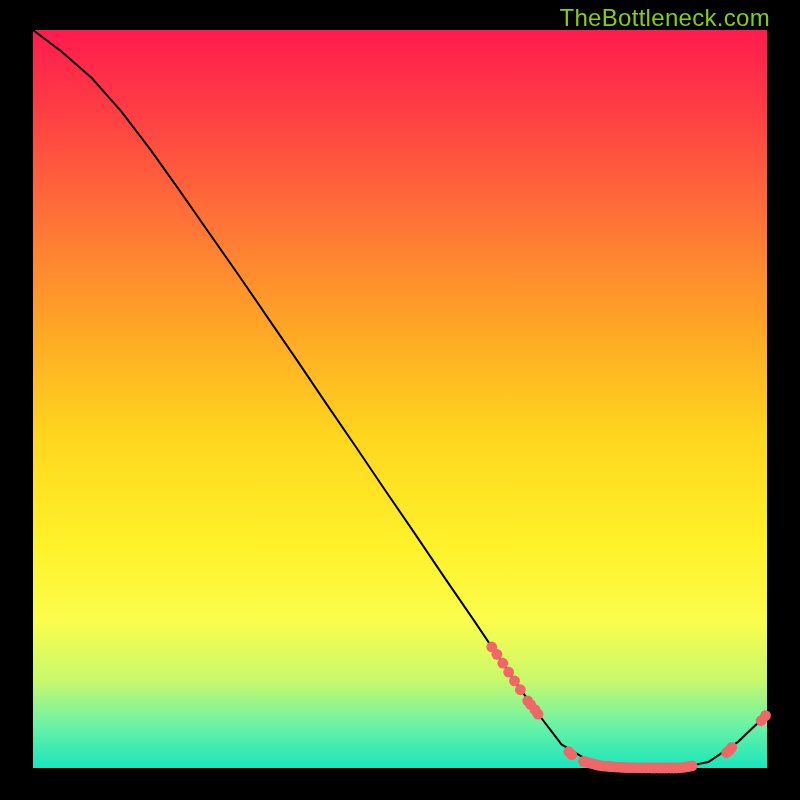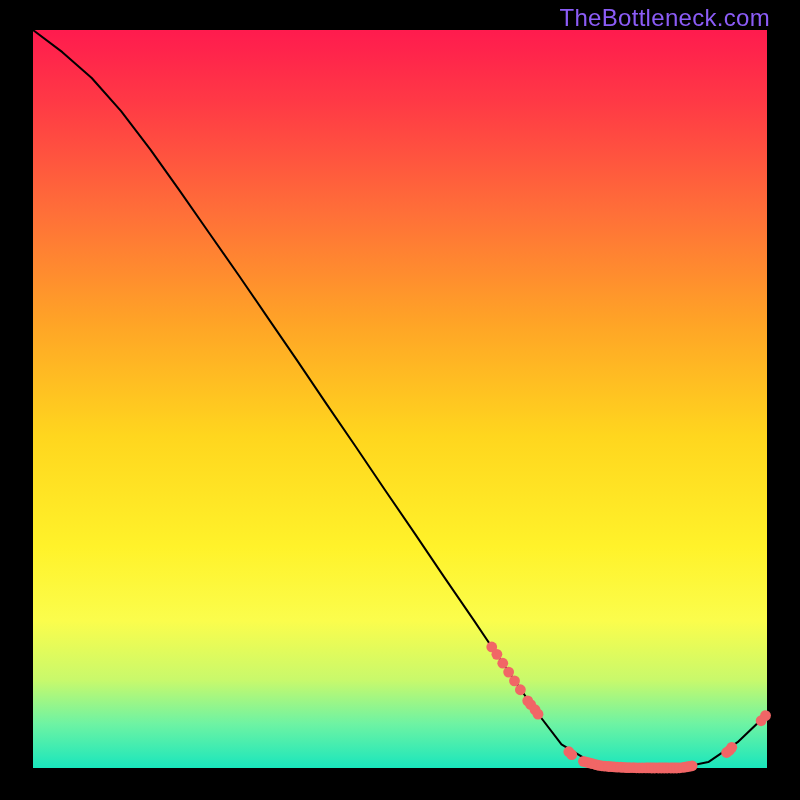--- a/index.html
+++ b/index.html
@@ -35,21 +35,21 @@
       #fbfd4c 80%,
       #c9f96b 88%,
       #6ef3a3 94%,
       #19e6bd 100%
     );
   }
   .watermark {
     position: absolute;
     top: 4px;
     right: 30px;
-    color: #8b5cf6;
+    color: #84cc16;
     font-family: Arial, Helvetica, sans-serif;
     font-size: 24px;
     letter-spacing: 0.3px;
   }
   svg.overlay {
     position: absolute;
     left: 33px;
     top: 30px;
     width: 734px;
     height: 738px;

